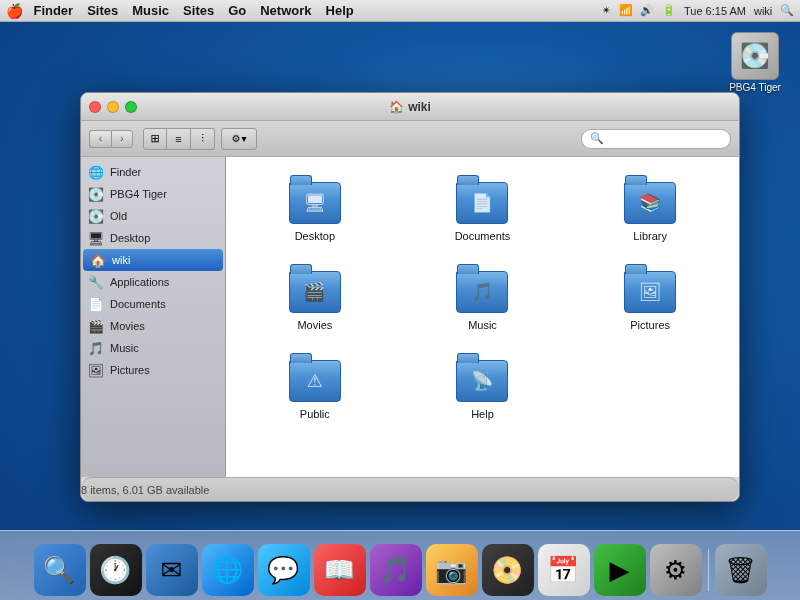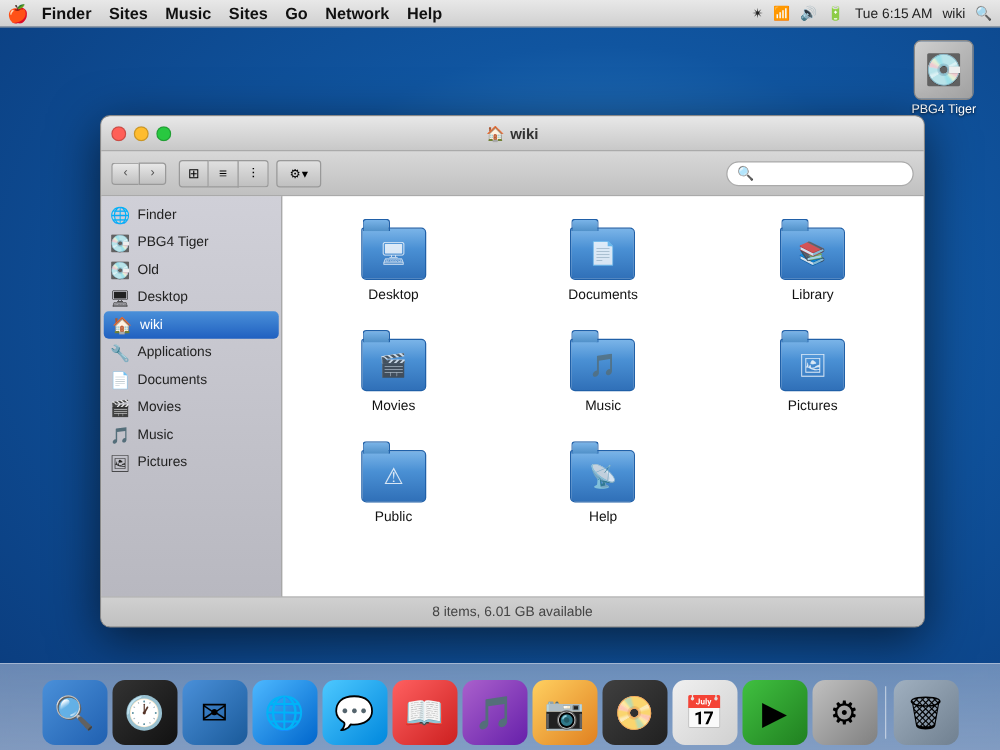--- a/index.html
+++ b/index.html
@@ -308,23 +308,23 @@
       margin-top: 3px;
     }
 
     
     .status-bar {
       height: 24px;
       background: linear-gradient(to bottom, #d0d0d0, #c0c0c0);
       border-top: 1px solid #aaa;
       display: flex;
       align-items: center;
-      justify-content: center;
       font-size: 11px;
       color: #444;
+      border-radius: 11px;
     }
 
     
     .dock {
       position: absolute;
       bottom: 0;
       left: 0;
       width: 800px;
       height: 70px;
       background: linear-gradient(to bottom, rgba(200,210,230,0.5), rgba(180,195,220,0.7));

